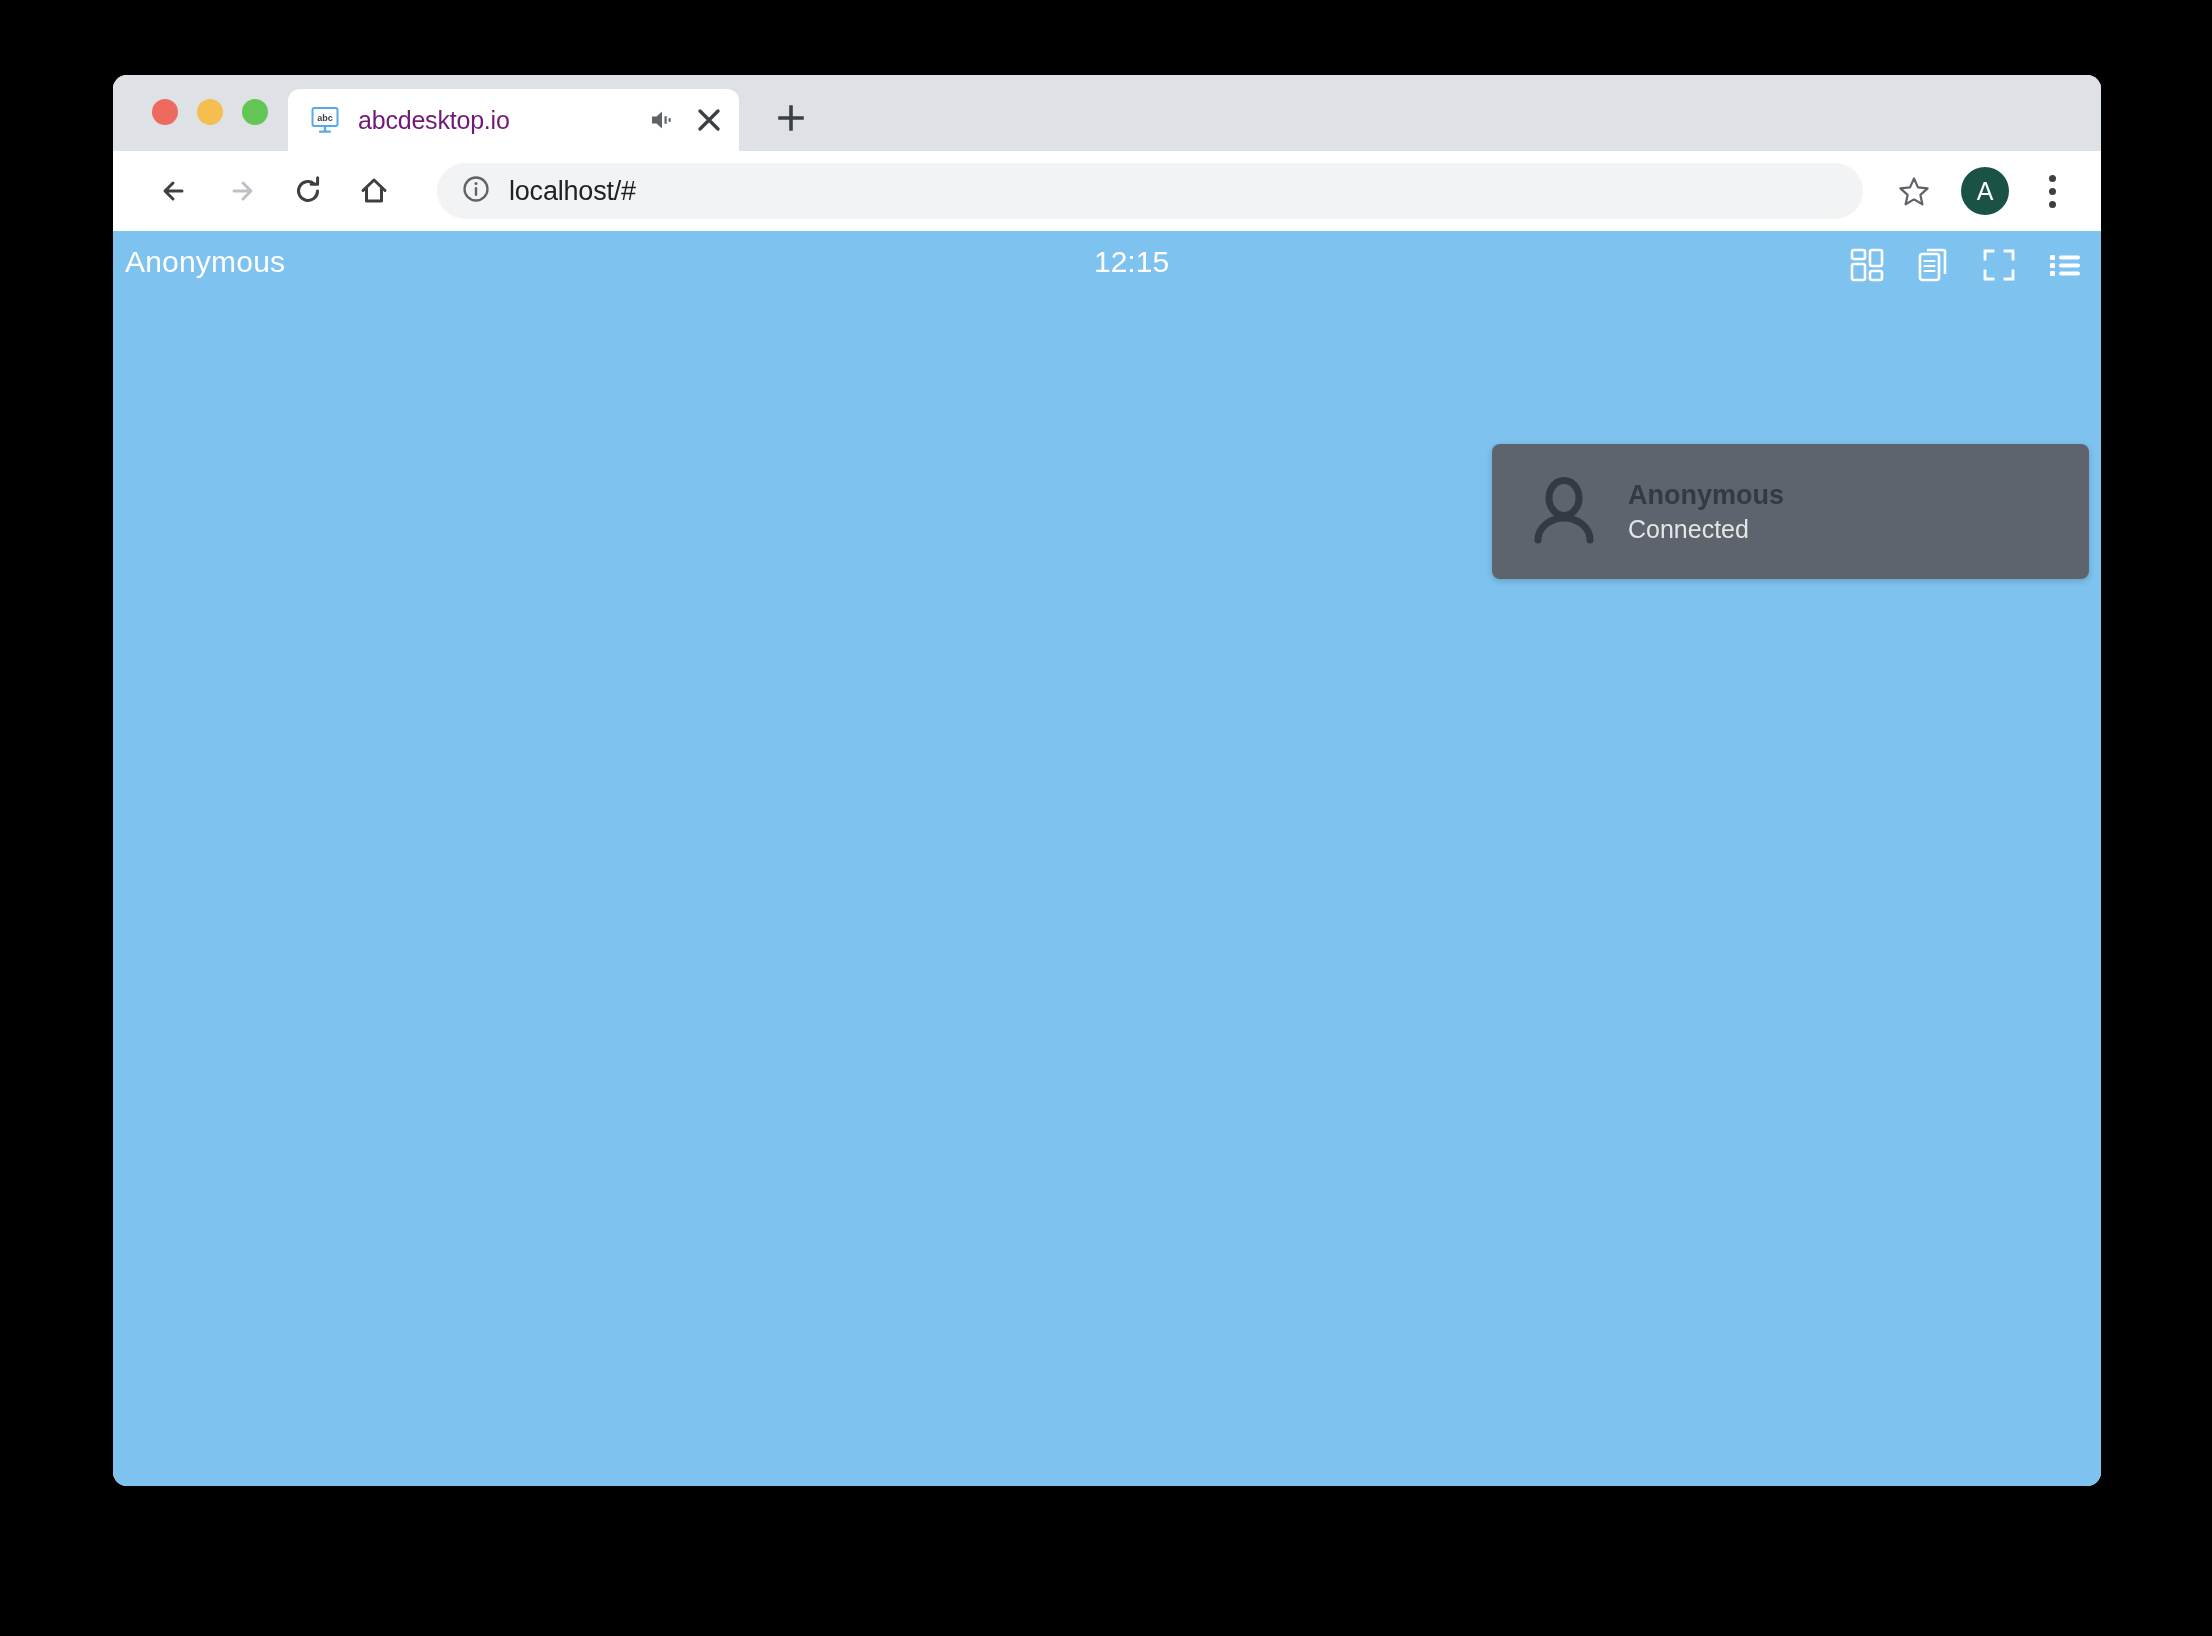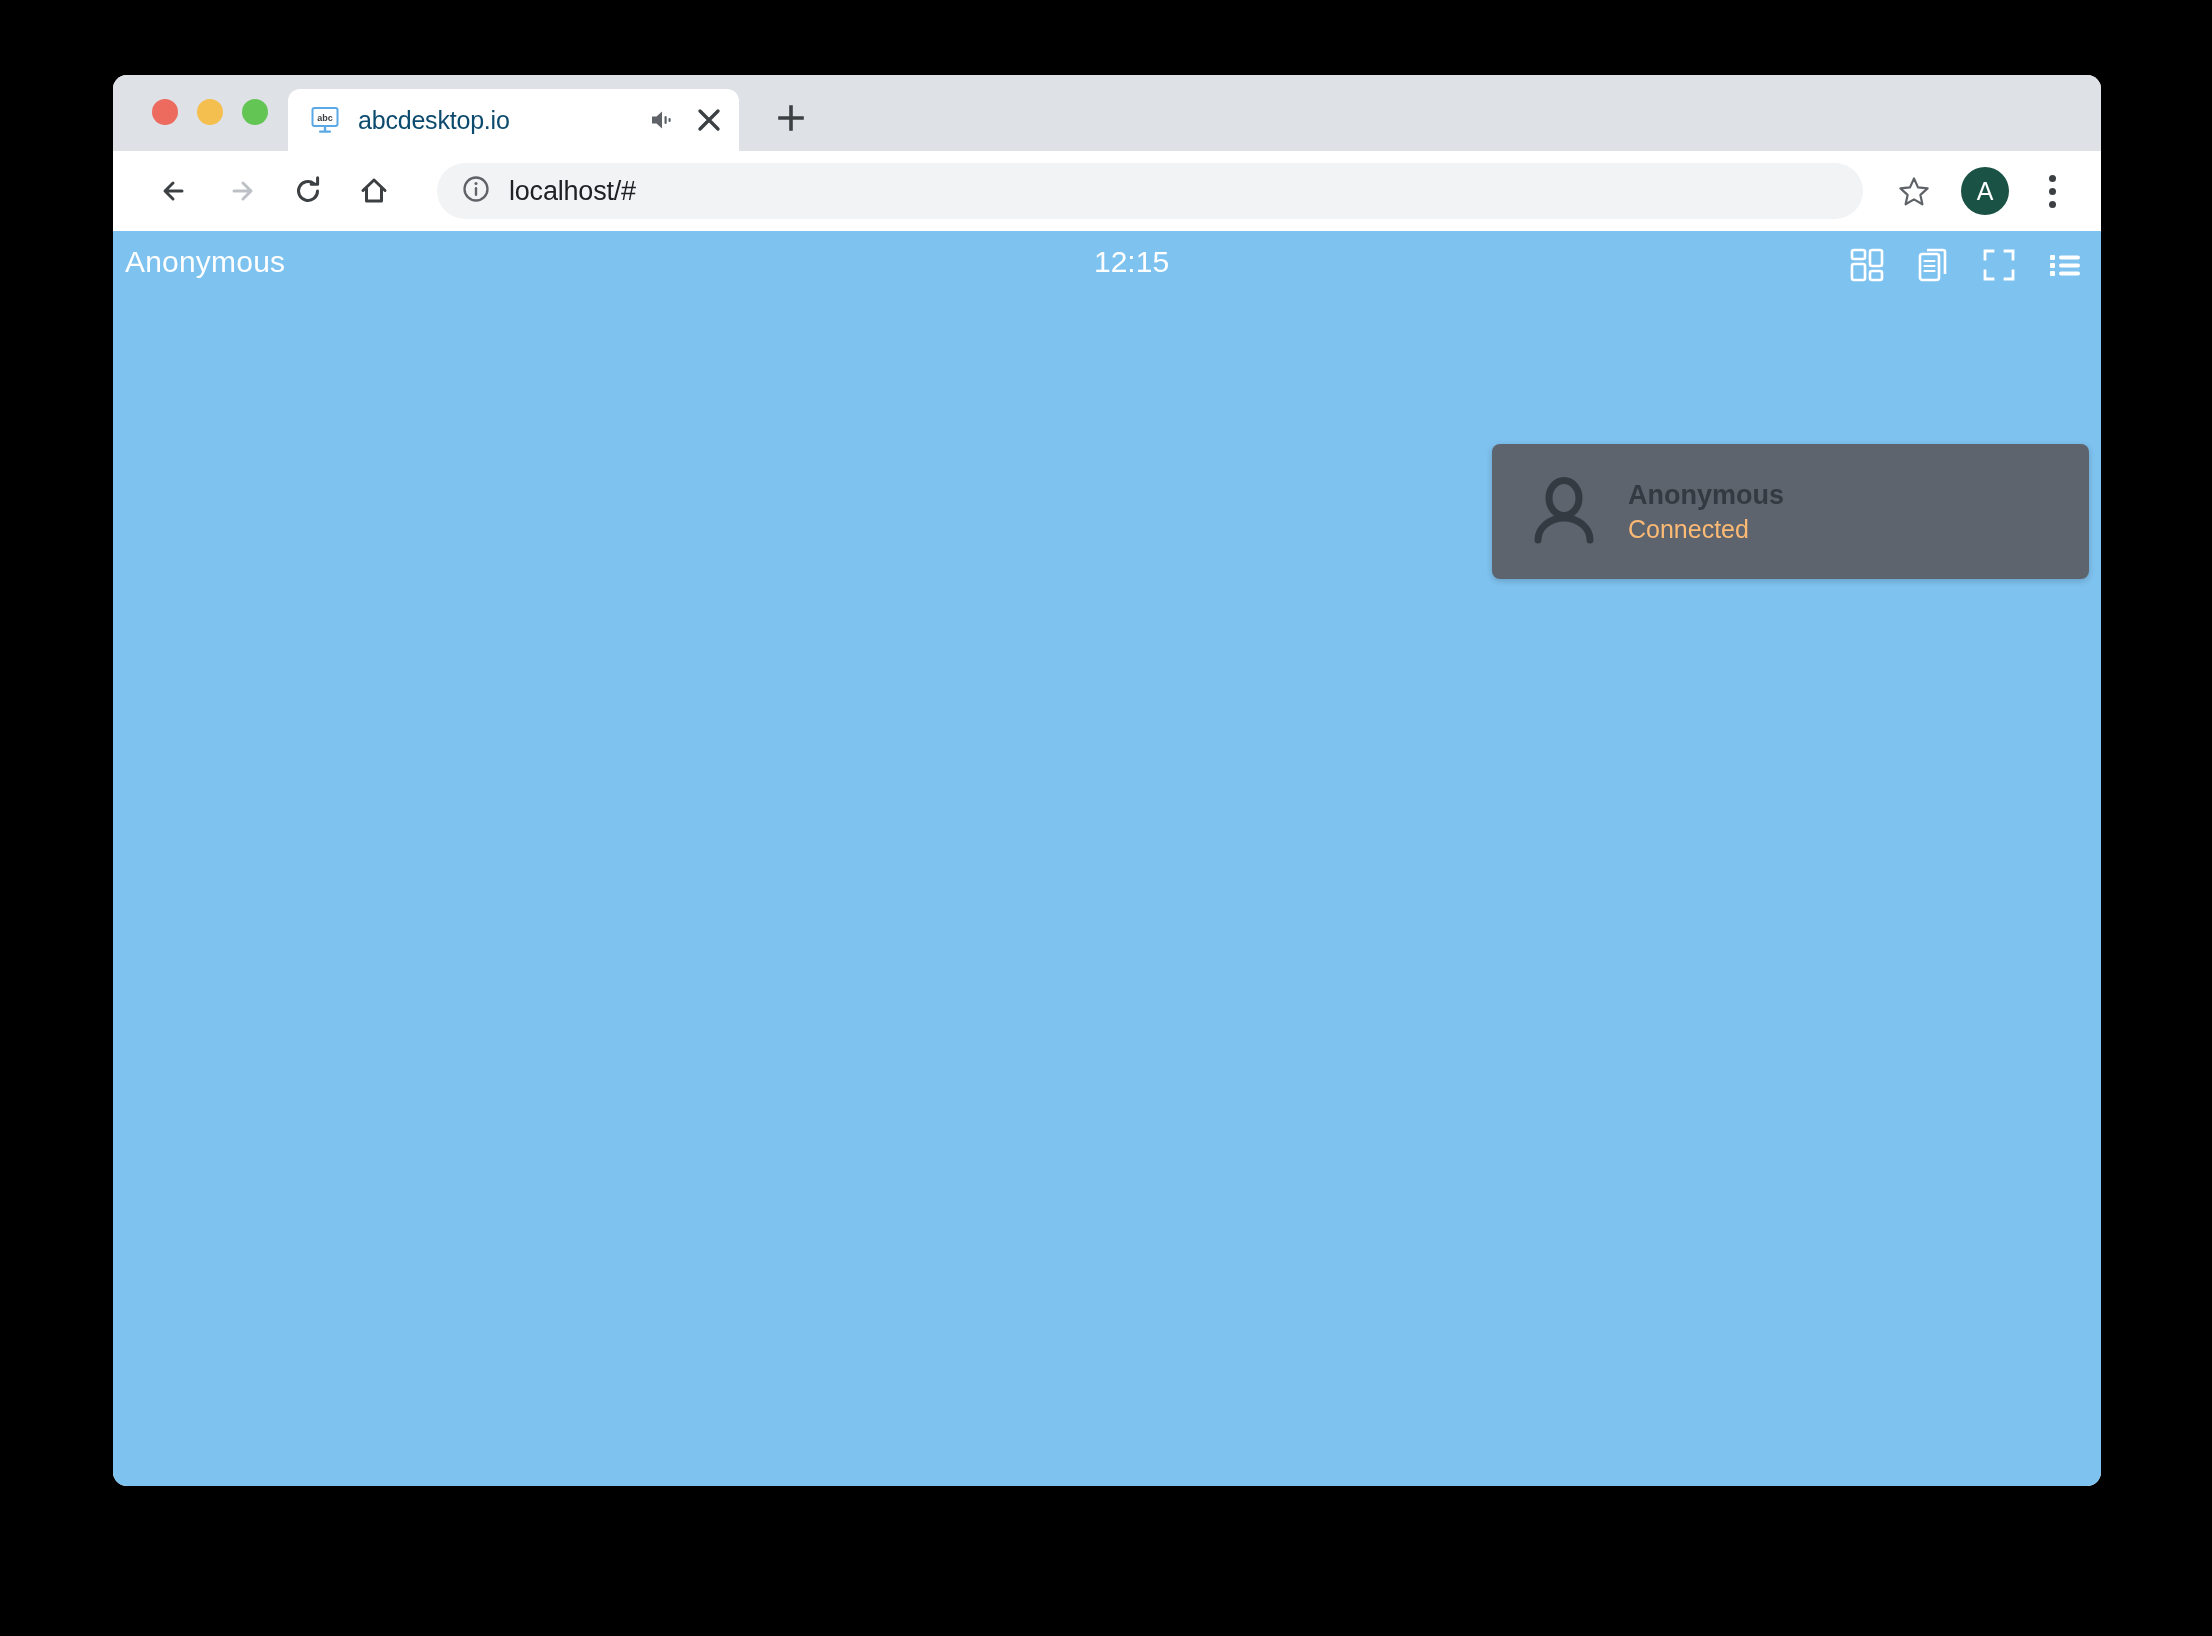--- a/index.html
+++ b/index.html
@@ -53,21 +53,21 @@
     padding: 0 14px 0 22px;
   }
   #tab-favicon {
     width: 30px; height: 30px;
     flex: 0 0 30px;
     margin-right: 18px;
     position: relative;
   }
   #tab-title {
     font-size: 25px;
-    color: #0c4a6e;
+    color: #701a75;
     letter-spacing: -0.2px;
     white-space: nowrap;
     flex: 1 1 auto;
     overflow: hidden;
   }
   #tab-audio-icon { width: 30px; height: 30px; margin-right: 16px; flex:0 0 30px; display:flex; align-items:center; justify-content:center;}
   #tab-close-btn  { width: 32px; height: 32px; flex:0 0 32px; display:flex; align-items:center; justify-content:center; }
 
   #new-tab-button {
     width: 56px; height: 56px;
@@ -176,21 +176,21 @@
     flex: 1 1 auto;
     display: flex;
     align-items: center;
     padding-left: 34px;
     gap: 26px;
     min-width: 0;
   }
   #notif-avatar-icon { width: 76px; height: 76px; flex: 0 0 76px; }
   #notif-text { display: flex; flex-direction: column; gap: 4px; min-width: 0; }
   #notif-title { font-size: 27px; font-weight: bold; color: #343a41; }
-  #notif-status { font-size: 25px; color: #fdba74; }
+  #notif-status { font-size: 25px; color: #e5e5e5; }
   #notif-close {
     flex: 0 0 auto;
     border-left: 2px solid #3f454e;
     display: flex;
     align-items: center;
     padding: 0 10px 0 12px;
     font-size: 36px;
     color: #343a41;
   }
 </style>

